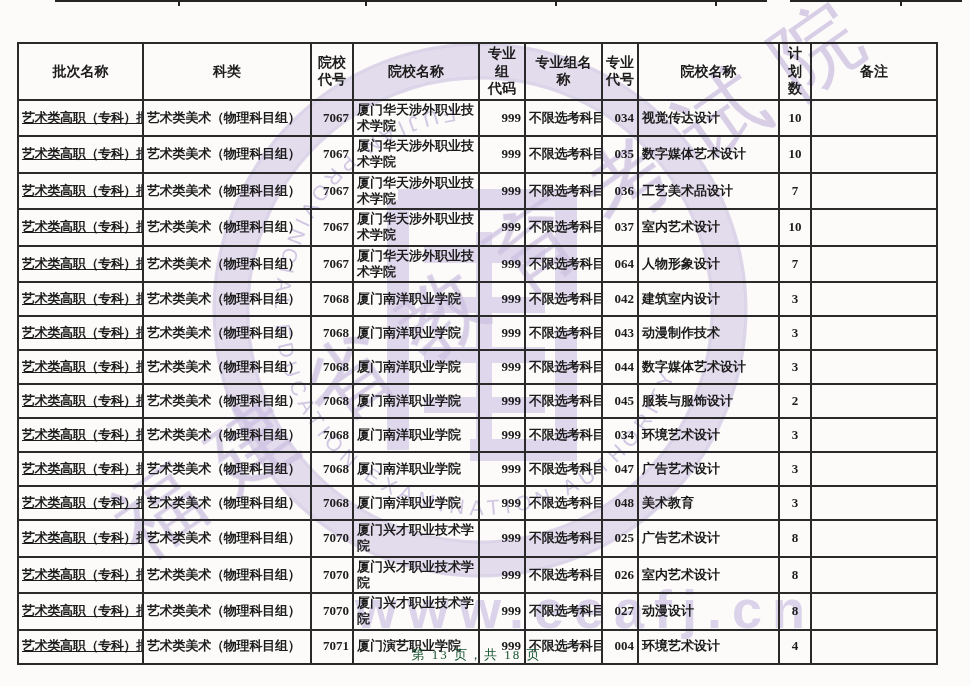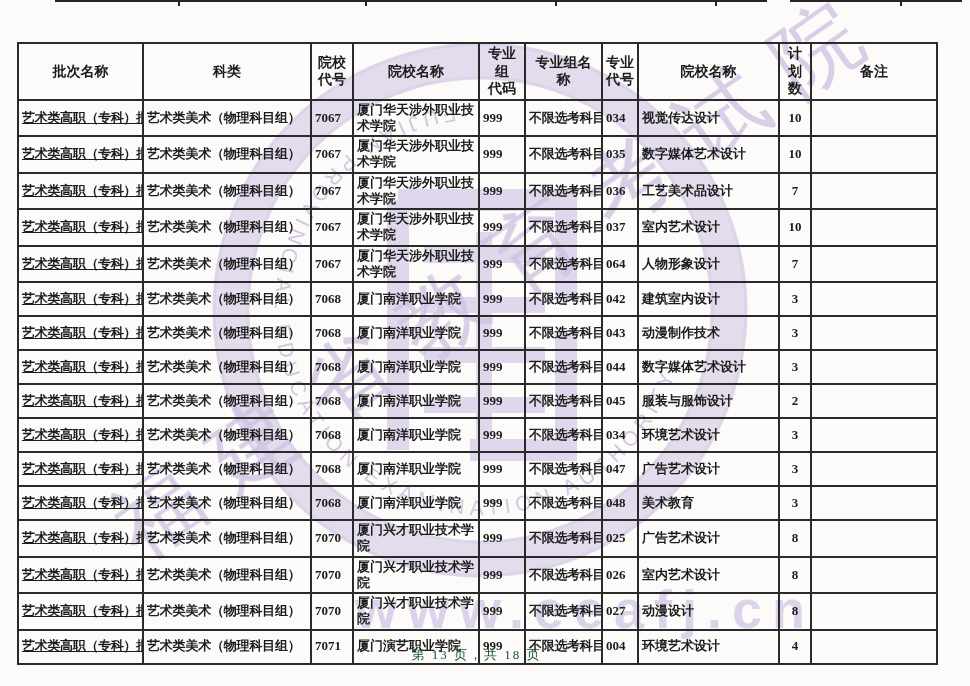--- a/index.html
+++ b/index.html
@@ -33,21 +33,21 @@
   }
   table.plan th{
     font-size:14px;font-weight:600;text-align:center;vertical-align:middle;
     white-space:pre-line;line-height:1.25;height:44px;
   }
   table.plan td{
     font-size:13px;font-weight:600;vertical-align:middle;line-height:1.25;
   }
   table.plan tbody tr{height:34px;}
   td.al{text-align:left;}
-  td.ac{text-align:left;}
+  td.ac{text-align:right;}
   td.ar{text-align:center;padding-right:5px;}
   td.c0{font-size:12px;white-space:nowrap;letter-spacing:-0.3px;text-decoration:underline;}
   td.c1{font-size:12.5px;letter-spacing:-0.2px;margin-left:8px;}
   td.c5{font-size:12px;white-space:nowrap;letter-spacing:-0.3px;text-align:center;}
 
   .footer{
     position:absolute;left:17px;top:646px;width:919px;z-index:2;
     text-align:center;font-size:13px;color:#14532d;font-weight:400;
     letter-spacing:2px;
   }

